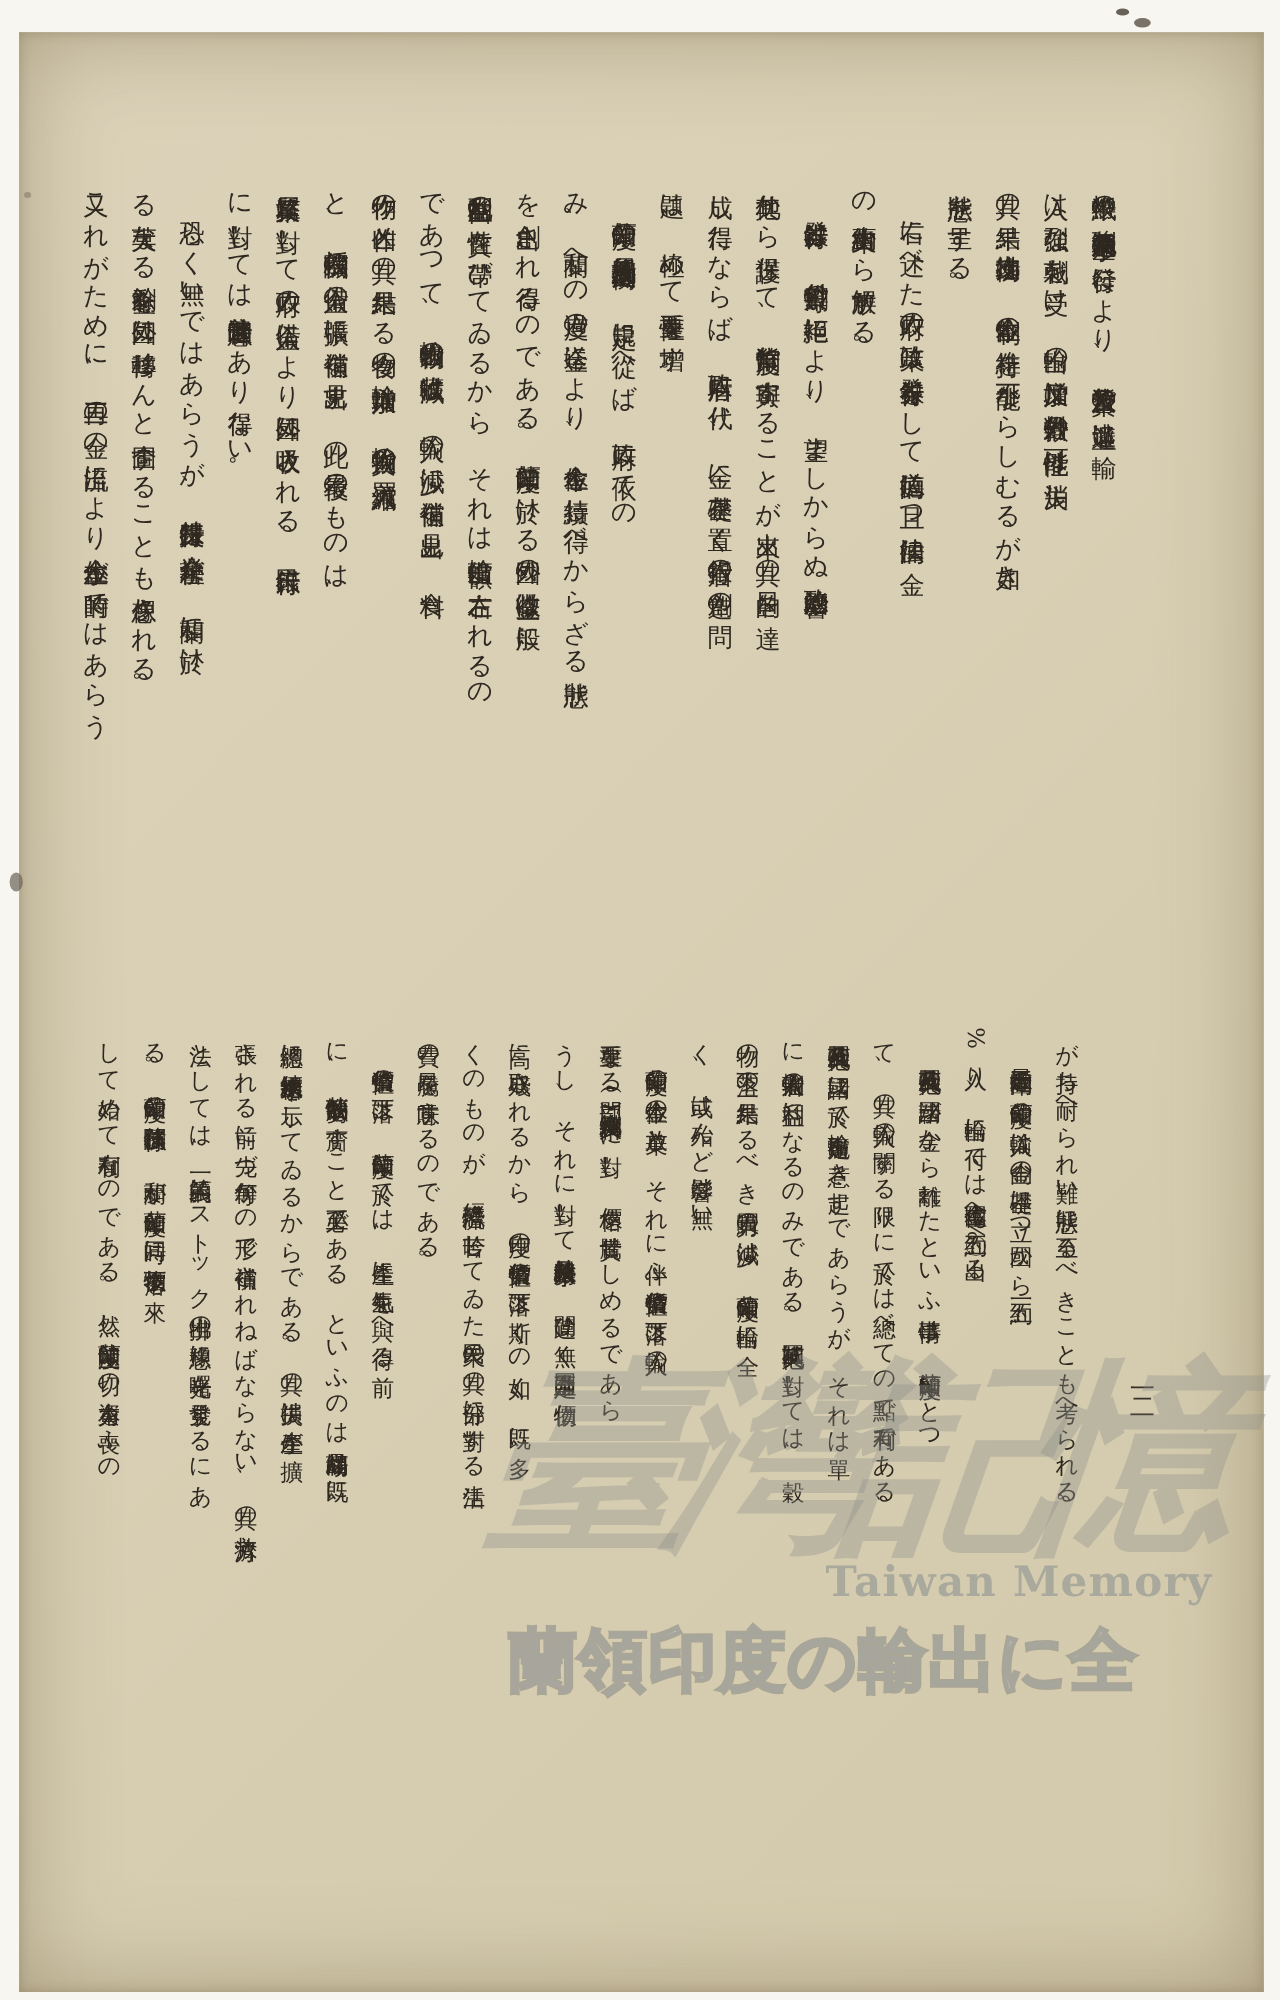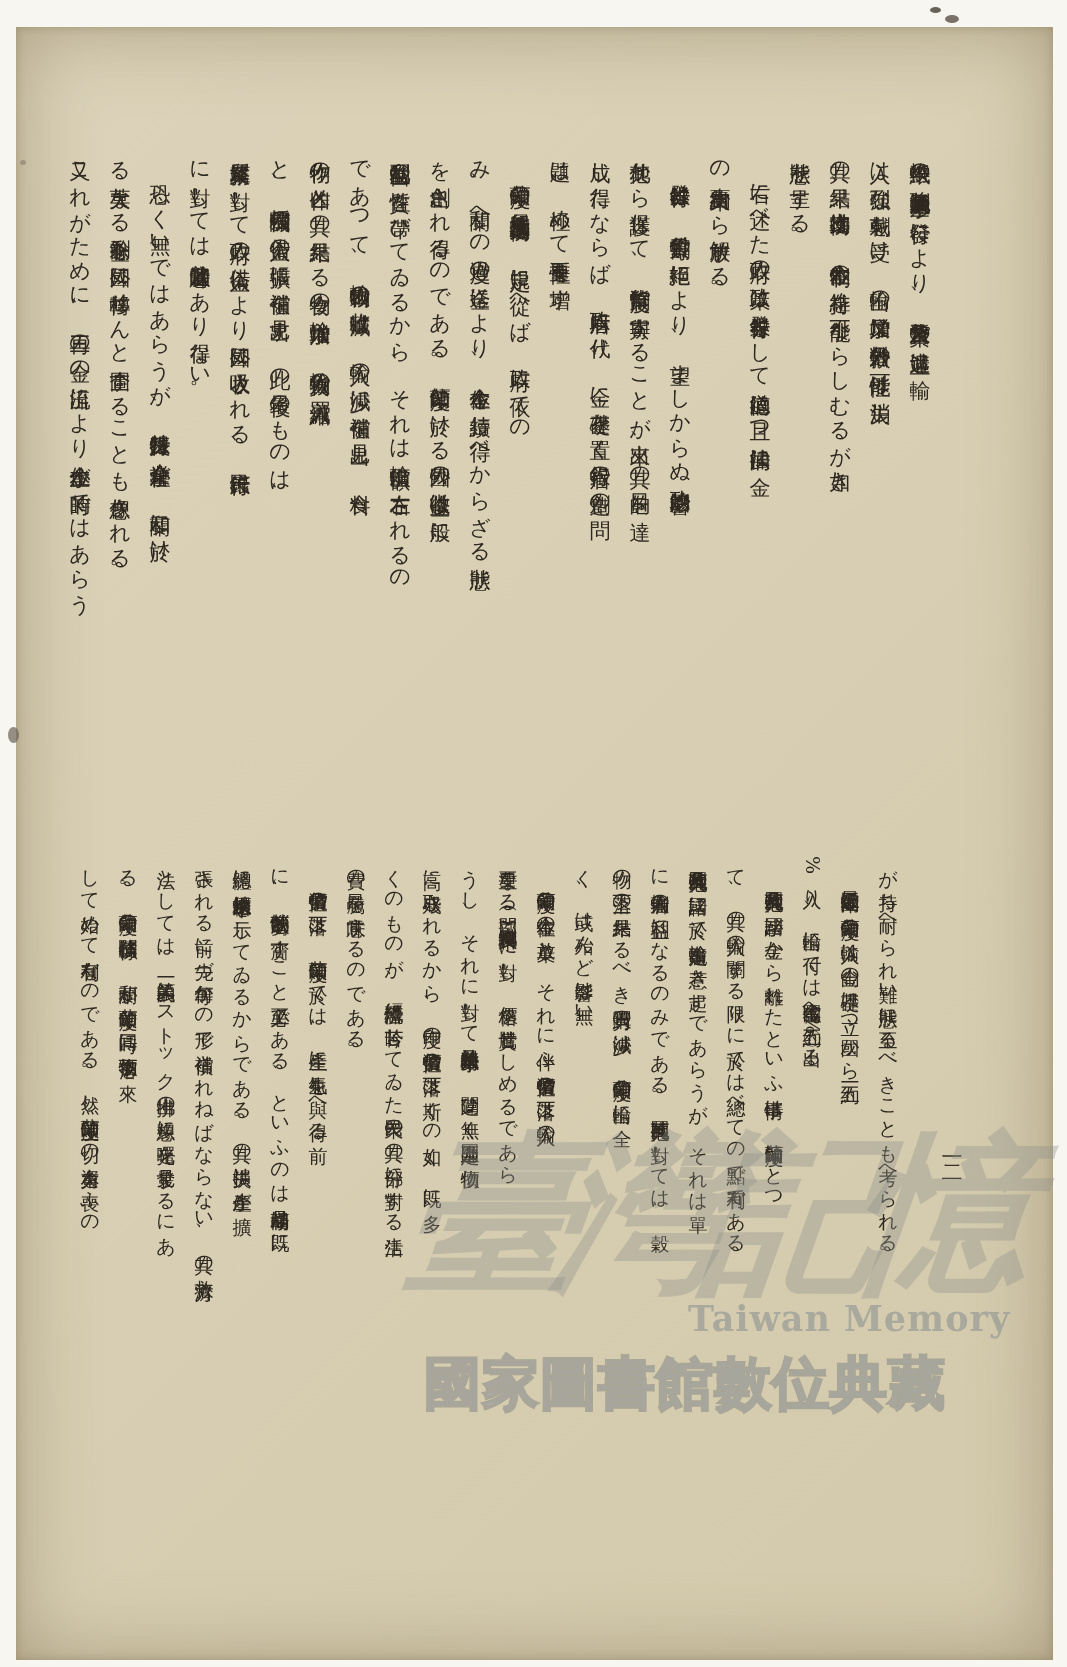--- a/index.html
+++ b/index.html
@@ -119,19 +119,19 @@
     <div class="col">法としては、第一義的にストック出拂の豫想に曙光を發見するにあ</div>
     <div class="col">る。蘭領印度の債務關係は、和蘭が蘭領印度と同時に物價下落を來</div>
     <div class="col">して始めて有利なのである。然し蘭領印度は一切の資本力を喪ふの</div>
   </div>
 
 <div class="pagenum">一二</div>
 
 <div class="watermark">
   <div class="wm-script">臺灣記憶</div>
   <div class="wm-latin">Taiwan Memory</div>
-  <div class="wm-label">國家圖書館數位典藏</div>
+  <div class="wm-label">蘭領印度の輸出に全</div>
 </div>
 
 <div class="speck s1"></div>
 <div class="speck s2"></div>
 <div class="speck s3"></div>
 <div class="speck s4"></div>
 
 </body></html>

